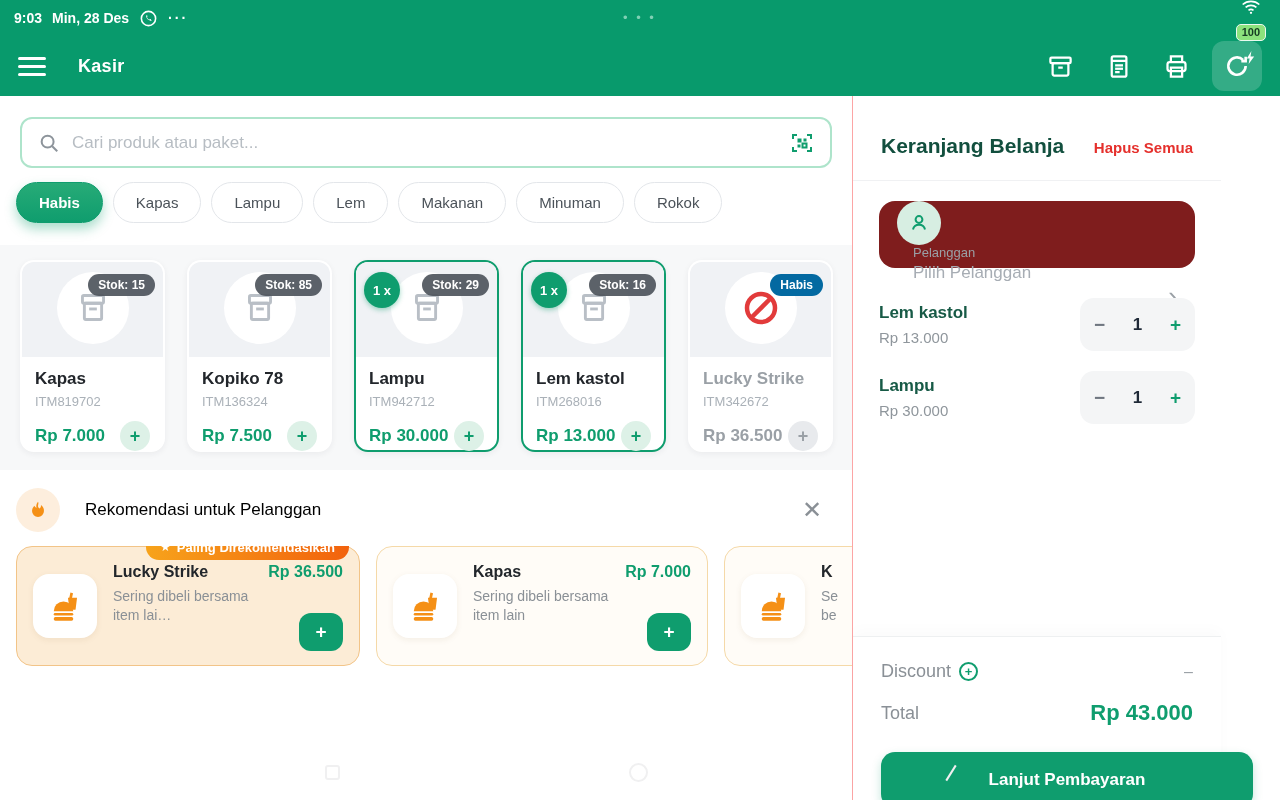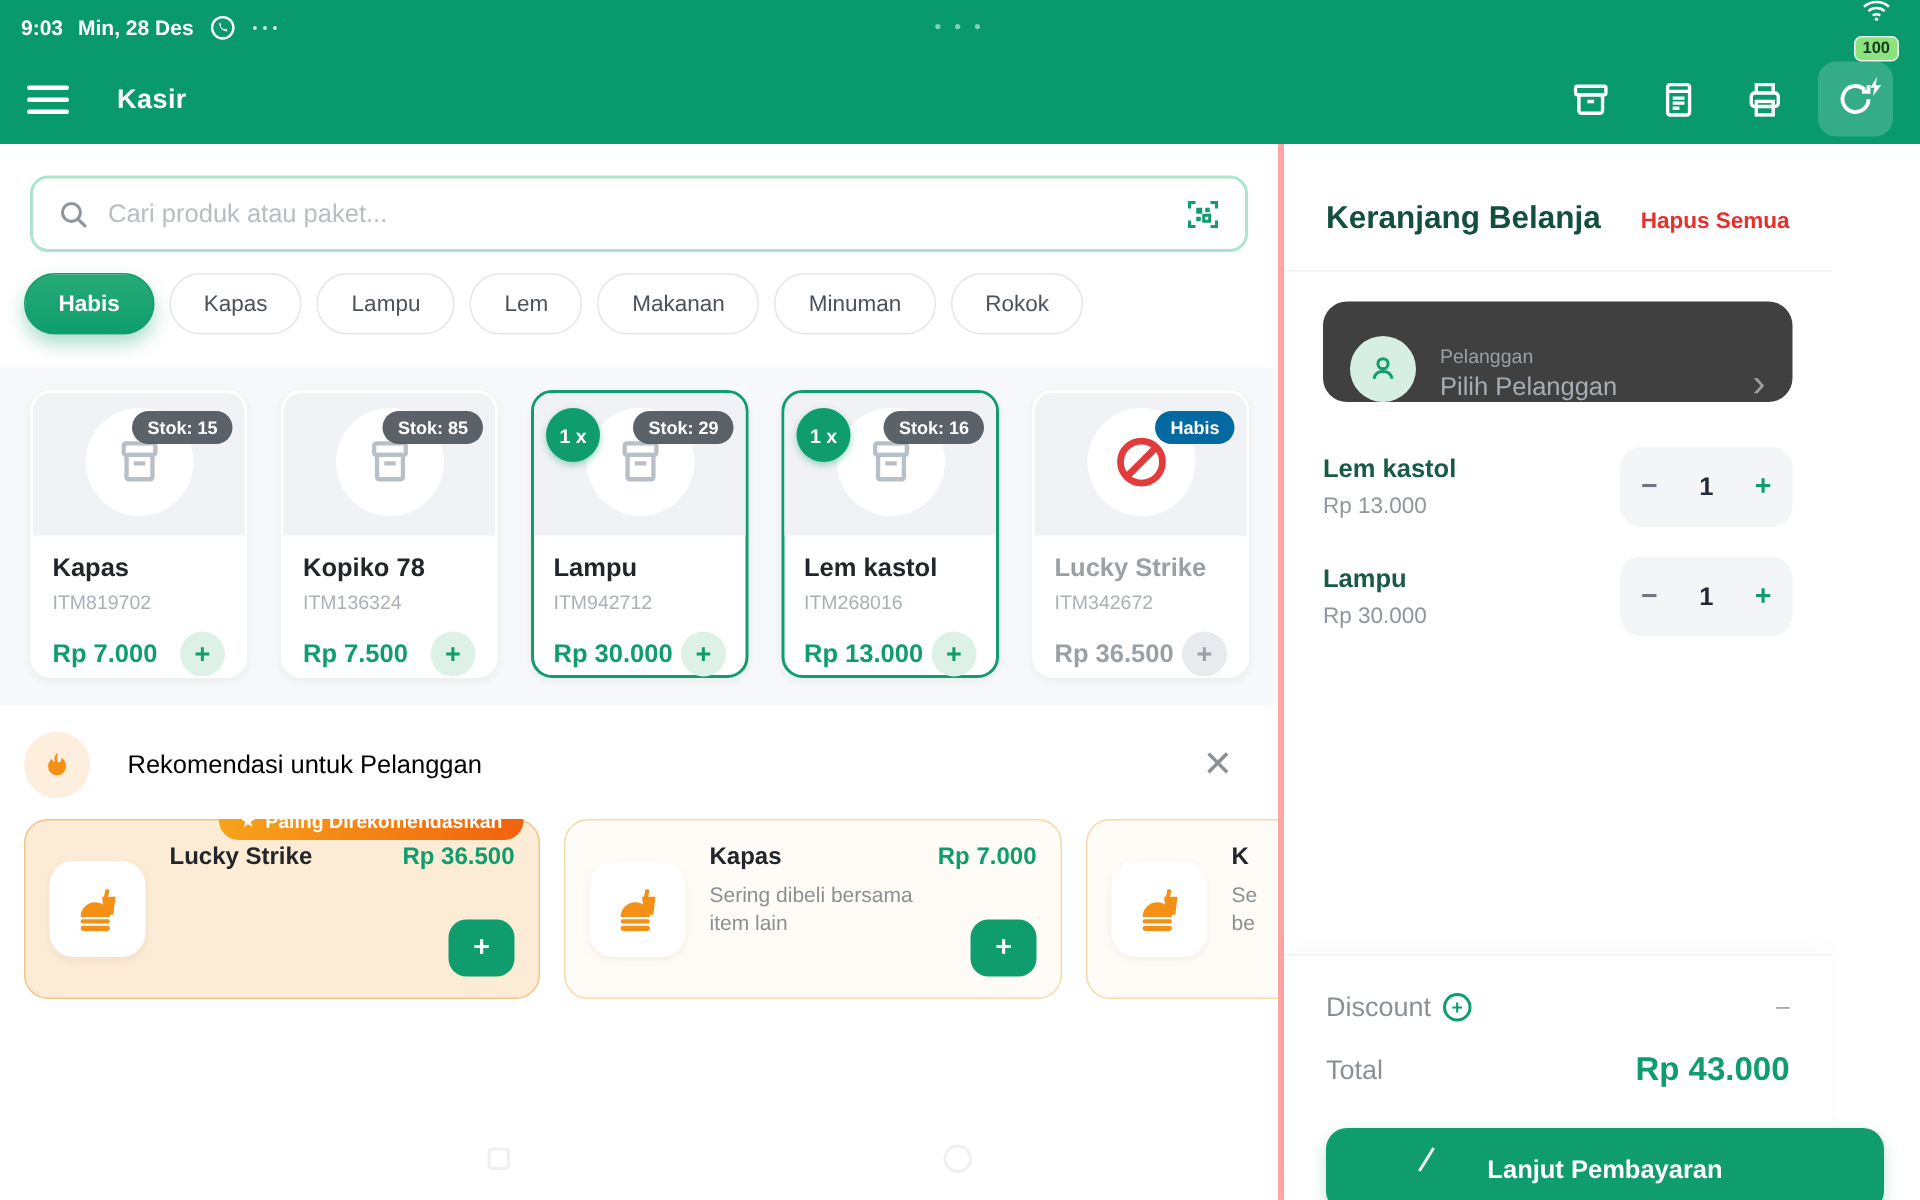--- a/index.html
+++ b/index.html
@@ -17,21 +17,21 @@
   .hamburger { width:28px; display:flex; flex-direction:column; gap:5px; cursor:pointer; }
   .hamburger span { display:block; height:3px; background:#fff; border-radius:2px; }
   .app-title { color:#ffffff; font-size:18px; font-weight:bold; margin-left:32px; letter-spacing:.3px; }
   .appbar-actions { margin-left:auto; display:flex; align-items:center; gap:14px; }
   .abtn { width:44px; height:44px; display:flex; align-items:center; justify-content:center; border-radius:12px; }
   .abtn.raised { background:rgba(255,255,255,.18); width:50px; height:50px; }
 
   
   .content { display:flex; height:704px; }
   .left { width:852px; position:relative; background:#fff; }
-  .right { width:369px; border-left:4px solid #fca5a5; background:#fff; display:flex; flex-direction:column; }
+  .right { width:369px; border-left:1px solid #fca5a5; background:#fff; display:flex; flex-direction:column; }
 
   
   .searchbar { margin:21px 20px 0; height:51px; border:2px solid #aee4cb; border-radius:12px; display:flex; align-items:center; padding:0 16px; background:#fff; }
   .searchbar input { flex:1; border:none; outline:none; font-size:17px; color:#0f766e; margin-left:12px; font-family:inherit; }
   .searchbar input::placeholder { color:#b7bdc3; }
 
   
   .tabs { position:relative; display:flex; margin-top:6px; border-bottom:2px solid #4f8d77; }
   .tab { flex:1; text-align:center; padding:16px 0 13px; font-size:16px; font-weight:bold; color:#9aa0a6; cursor:pointer; }
   .tab.active { color:#0f9d6e; }
@@ -77,21 +77,21 @@
   .rdesc { font-size:14px; color:#8a9096; margin-top:6px; line-height:1.35; width:165px; white-space:pre-line; }
   .radd { position:absolute; right:16px; bottom:14px; width:44px; height:38px; background:#0f9d6e; border-radius:12px; color:#fff; font-size:19px; font-weight:bold; display:flex; align-items:center; justify-content:center; cursor:pointer; }
   .rbadge { position:absolute; top:-13px; right:10px; height:26px; padding:0 14px; border-radius:13px; background:linear-gradient(90deg,#f7a31b,#f2620d); color:#fff; font-size:13px; font-weight:bold; display:flex; align-items:center; gap:6px; }
   .rbadge .star { font-size:12px; }
 
   
   .cart-head { display:flex; align-items:baseline; justify-content:space-between; padding:38px 28px 22px; }
   .cart-title { font-size:21px; font-weight:bold; color:#124f3e; }
   .cart-clear { font-size:15px; font-weight:bold; color:#e5302c; cursor:pointer; }
   .cart-divider { border-top:1px solid #f0f1f3; }
-  .customer { margin:20px 26px 0; height:67px; background:#404040; border-radius:16px; display:flex; align-items:flex-end; padding:0 18px; cursor:pointer; }
+  .customer { margin:20px 26px 0; height:67px; background:#7f1d1d; border-radius:16px; display:flex; align-items:flex-start; padding:0 18px; cursor:pointer;flex-direction:column; }
   .cust-circle { width:44px; height:44px; border-radius:50%; background:#d7eee2; display:flex; align-items:center; justify-content:center; flex:0 0 auto; }
   .cust-text { margin-left:16px; }
   .cust-label { font-size:13px; color:#9aa0a6; }
   .cust-value { font-size:17px; color:#a7adb4; margin-top:3px; }
   .cust-chevron { margin-left:auto; font-size:26px; color:#9aa0a6; line-height:1; }
   .cart-items { padding:30px 26px 0; }
   .citem { display:flex; align-items:center; justify-content:space-between; margin-bottom:20px; }
   .cname { font-size:17px; font-weight:bold; color:#175a46; }
   .cprice { font-size:15px; color:#8f969c; margin-top:6px; }
   .stepper { width:115px; height:53px; background:#f4f5f6; border-radius:14px; display:flex; align-items:center; justify-content:space-between; padding:0 14px; }
@@ -390,20 +390,21 @@
               <path d="M4.5 15.5a6.5 6.5 0 0 1 13 0z"></path>
               <rect x="4.5" y="16.6" width="13" height="1.8" rx="0.9"></rect>
               <rect x="4.5" y="19.4" width="13" height="2.4" rx="1.1"></rect>
             </svg>
           </div>
           <div class="rcard-main">
             <div class="rcard-toprow">
               <span class="rname">Lucky Strike</span>
               <span class="rprice">Rp 36.500</span>
             </div>
+            <div class="rdesc">Sering dibeli bersama item lai…</div>
           </div>
           <div class="radd">+</div>
         </div>
 
         <div class="rcard lite">
           <div class="rcard-icon">
             <svg width="36" height="36" viewBox="0 0 24 24" fill="#f59016">
               <rect x="15.2" y="3.2" width="1.8" height="5" transform="rotate(12 16 5)"></rect>
               <path d="M14 6.5h6l-1 8h-4z"></path>
               <path d="M4.5 15.5a6.5 6.5 0 0 1 13 0z"></path>

